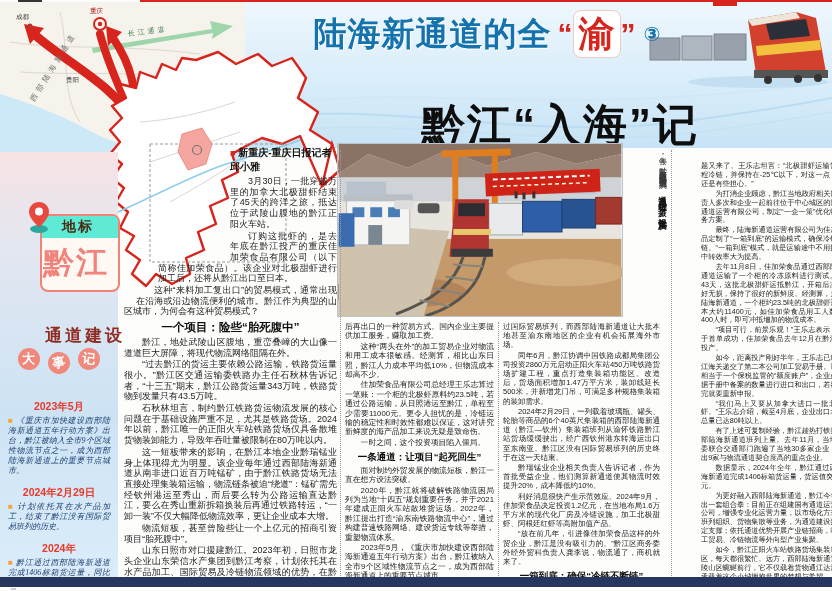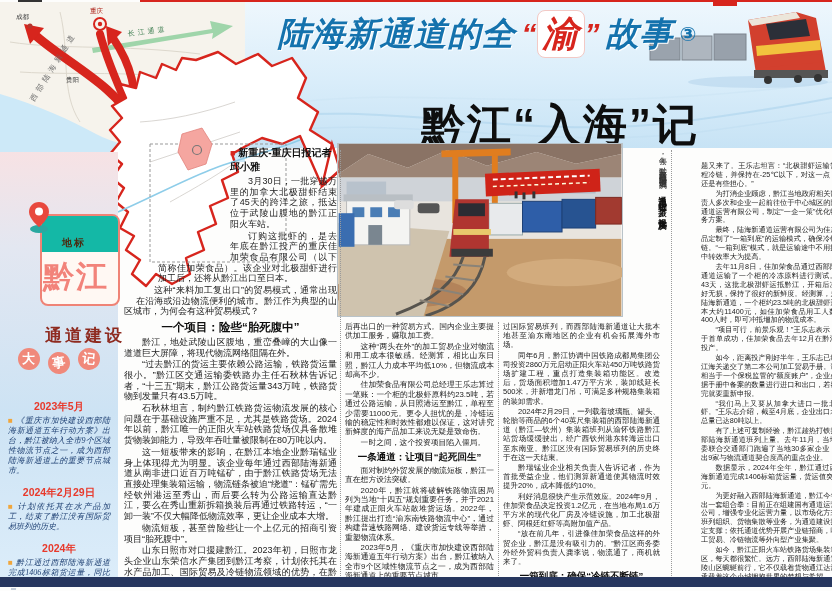--- a/index.html
+++ b/index.html
@@ -7,21 +7,21 @@
         font-family:"Liberation Sans","DejaVu Sans",sans-serif;}
   
   .top-red-rule{position:absolute;left:140px;top:0;width:692px;height:2px;background:#d7251d;}
   .top-red-block{position:absolute;left:713px;top:0;width:24px;height:6px;background:#d7251d;}
   .top-dark-block{position:absolute;left:18px;top:0;width:24px;height:5px;background:#333;}
   
   .header-band{position:absolute;left:0;top:2px;width:832px;height:146px;
     background:linear-gradient(180deg,#eef7fd 0%,#d9edfa 55%,#c7e3f5 100%);}
   .header-waves{position:absolute;left:0;top:2px;width:832px;height:146px;pointer-events:none;}
   .series-title{position:absolute;left:252px;top:10px;width:470px;height:48px;display:flex;
-    align-items:center;justify-content:center;gap:4px;white-space:nowrap;font-style:italic;}
+    align-items:center;justify-content:center;gap:4px;white-space:nowrap;}
   .series-main{font-size:33px;font-weight:bold;color:#1472ad;letter-spacing:1px;
     text-shadow:1px 1px 0 #ffffff;}
   .yu-group{display:inline-flex;align-items:center;margin:0 2px;}
   .yu-quote{font-size:30px;color:#d7251d;font-weight:bold;line-height:1;}
   .yu-char{display:inline-block;width:46px;height:46px;background:#ffffff;border-radius:8px;
     border:1px solid #f3c9c5;color:#d7251d;font-size:36px;font-weight:bold;text-align:center;
     line-height:46px;font-family:"Liberation Serif","DejaVu Serif",serif;}
   .series-num{font-size:20px;color:#1472ad;font-weight:bold;margin-left:2px;}
   .kicker{position:absolute;left:262px;top:64px;width:520px;text-align:center;font-size:23px;
     font-weight:bold;color:#2a2a2a;letter-spacing:1px;text-shadow:1px 1px 0 #fff;white-space:nowrap;}
@@ -33,22 +33,22 @@
   .photo{position:absolute;left:337px;top:143px;border:1px solid #b9c3c9;box-sizing:border-box;}
   .photo-caption-strip{position:absolute;left:624px;top:150px;width:44px;height:168px;
     writing-mode:vertical-rl;display:flex;gap:4px;}
   .photo-caption{font-size:8px;color:#333;letter-spacing:1px;line-height:1.5;}
   .photo-credit{font-size:8.5px;color:#111;font-weight:bold;letter-spacing:1px;line-height:1.4;}
   
   .sidebar{position:absolute;left:0;top:152px;width:118px;height:433px;
     background:linear-gradient(180deg,#f7e2e4 0%,#e3e7f1 22%,#cde3f4 60%,#dcedfa 100%);}
   .lm-badge{position:absolute;left:40px;top:62px;width:76px;border:2px solid #ef8376;
     border-radius:8px;background:#fff8f3;}
-  .lm-badge-head{background:#14b8a6;border-radius:5px 5px 0 0;padding:20px 0 2px 20px;
-    font-size:10px;font-weight:bold;color:#4a2c12;letter-spacing:2px;}
+  .lm-badge-head{background:#5eead4;border-radius:5px 5px 0 0;padding:2px 0 2px 20px;
+    font-size:14px;font-weight:bold;color:#4a2c12;letter-spacing:2px;}
   .lm-badge-place{font-size:31px;font-weight:900;color:#f2837a;text-align:center;
     letter-spacing:2px;padding:4px 8px 6px 0;}
   .pin-icon{position:absolute;left:26px;top:48px;width:26px;height:34px;}
   .sb-title{position:absolute;left:0;top:172px;width:118px;text-align:center;font-size:17px;
     font-weight:900;color:#8e2a1f;letter-spacing:3px;padding-left:26px;}
   .sb-circles{position:absolute;left:0;top:196px;width:118px;text-align:center;}
   .sb-circle{display:inline-block;width:22px;height:22px;border-radius:50%;background:#f0897b;
     color:#fff;font-size:13px;font-weight:bold;line-height:22px;margin:0 2px;}
   .sb-circle:nth-child(2){transform:translateY(4px) rotate(-8deg);}
   .sb-circle:nth-child(3){transform:rotate(6deg);}
@@ -149,21 +149,20 @@
     <circle cx="170" cy="76" r="4" fill="#333"></circle>
   </svg>
 
   <div class="series-title">
     <span class="series-main">陆海新通道的全</span>
     <span class="yu-group">
       <span class="yu-quote">“</span>
       <span class="yu-char">渝</span>
       <span class="yu-quote">”</span>
     </span>
-    <span class="series-main">故事</span>
     <span class="series-num">③</span>
   </div>
   <div class="headline">黔江“入海”记</div>
 
   <svg class="photo" width="286" height="174" viewBox="0 0 286 174">
     <rect width="286" height="174" fill="#e8e4de"></rect>
     <polygon points="0,30 30,10 70,24 110,6 150,22 200,8 240,20 286,10 286,0 0,0" fill="#8a7365"></polygon>
     <polygon points="0,30 30,10 70,24 110,6 150,22 200,8 240,20 286,10 286,34 0,34" fill="#9c8576"></polygon>
     <rect x="0" y="34" width="286" height="24" fill="#cfd3d8"></rect>
     <rect x="8" y="38" width="40" height="14" fill="#b8c2cc"></rect>

